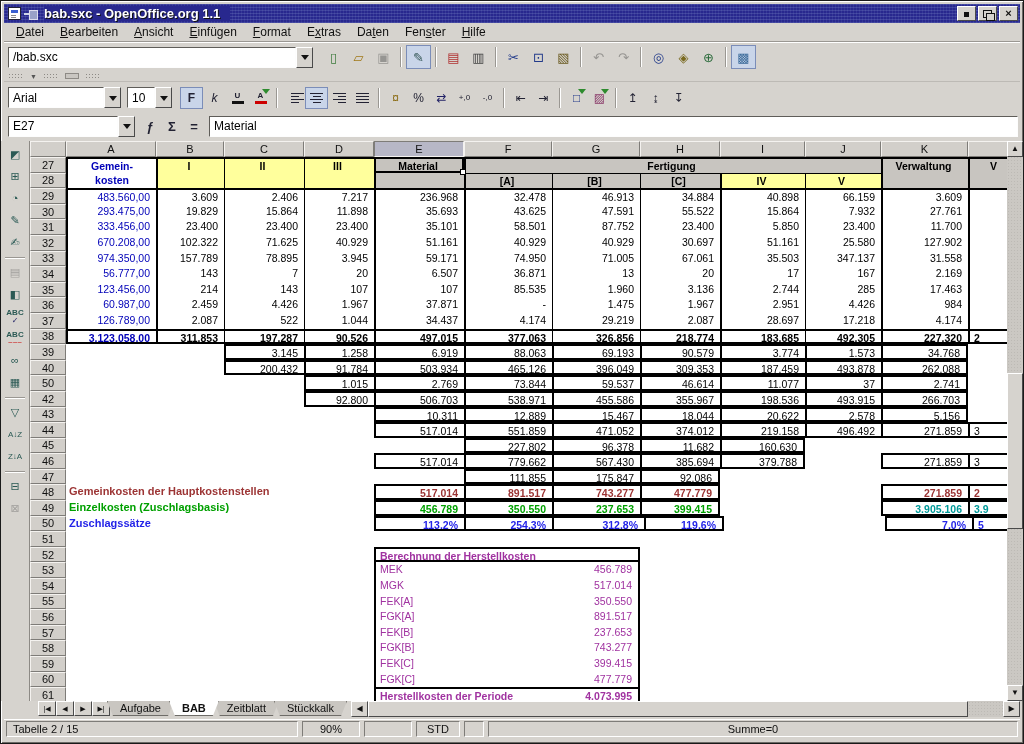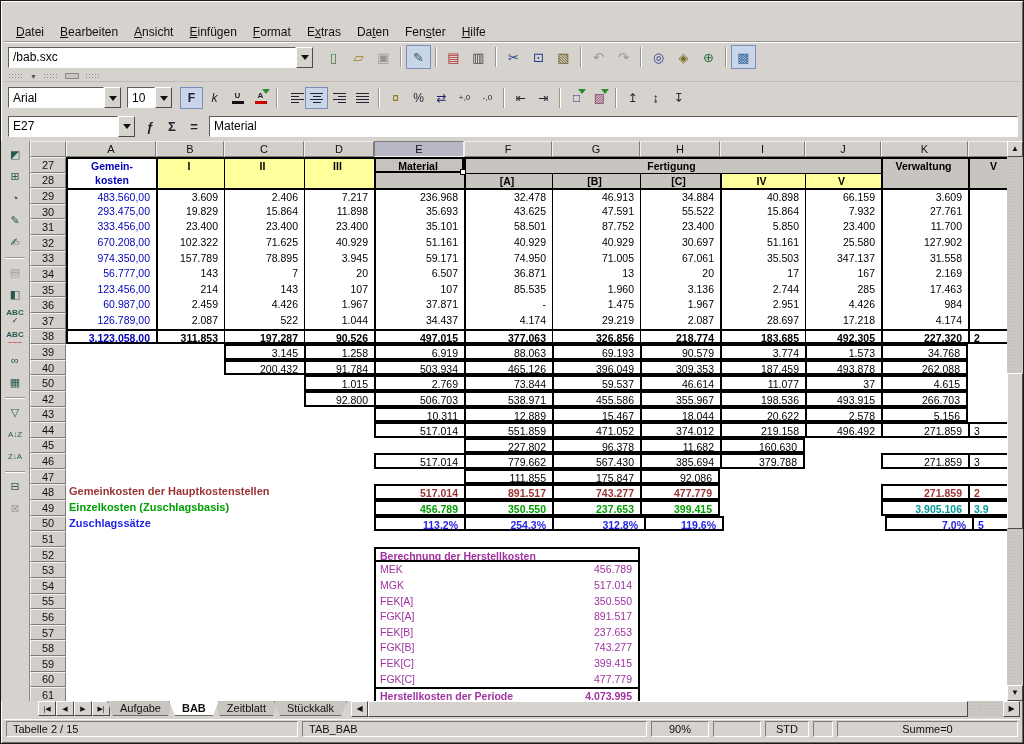--- a/index.html
+++ b/index.html
@@ -170,20 +170,31 @@
          padding:1px 6px; white-space:nowrap; overflow:hidden; }
   .s1 { width:292px; } .s2 { width:345px; } .s3 { width:58px; text-align:center; }
   .s4 { width:48px; } .s5 { width:44px; text-align:center; } .s6 { width:20px; }
   .s7 { flex:1; text-align:center; }
 </style>
 </head>
 <body>
 
 <div class="win">
 
+  <div class="title">
+    <span class="dither"></span>
+    <span class="appicon"></span>
+    <span class="pinicon"></span>
+    <span class="ttext">bab.sxc - OpenOffice.org 1.1</span>
+    <span class="tbtns">
+      <span class="wbtn min"></span>
+      <span class="wbtn res"></span>
+      <span class="wbtn cls">×</span>
+    </span>
+  </div>
 
   <div class="menubar">
       <span class="mitem"><u>D</u>atei</span>
       <span class="mitem"><u>B</u>earbeiten</span>
       <span class="mitem"><u>A</u>nsicht</span>
       <span class="mitem"><u>E</u>infügen</span>
       <span class="mitem"><u>F</u>ormat</span>
       <span class="mitem">E<u>x</u>tras</span>
       <span class="mitem">Da<u>t</u>en</span>
       <span class="mitem">Fen<u>s</u>ter</span>
@@ -657,21 +668,21 @@
           <div class="cell" style="width: 90px;"></div>
           <div class="cell" style="width: 68px;"></div>
           <div class="cell" style="width: 80px;"></div>
           <div class="cell n bx" style="width: 70px;">1.015</div>
           <div class="cell n bx" style="width: 90px;">2.769</div>
           <div class="cell n bx" style="width: 88px;">73.844</div>
           <div class="cell n bx" style="width: 88px;">59.537</div>
           <div class="cell n bx" style="width: 80px;">46.614</div>
           <div class="cell n bx" style="width: 85px;">11.077</div>
           <div class="cell n bx" style="width: 76px;">37</div>
-          <div class="cell n bx r2" style="width: 87px;">4.615</div>
+          <div class="cell n bx r2" style="width: 87px;">2.741</div>
           <div class="cell" style="width: 90px;"></div>
         </div>
         <div class="grow">
           <div class="rowhdr">42</div>
           <div class="cell" style="width: 90px;"></div>
           <div class="cell" style="width: 68px;"></div>
           <div class="cell" style="width: 80px;"></div>
           <div class="cell n bx" style="width: 70px;">92.800</div>
           <div class="cell n bx" style="width: 90px;">506.703</div>
           <div class="cell n bx" style="width: 88px;">538.971</div>
@@ -984,21 +995,20 @@
     <span class="hscroll">
       <span class="hbtn">◀</span>
       <span class="hthumb"></span>
       <span class="htrack"></span>
       <span class="hbtn">▶</span>
     </span>
   </div>
 
   <div class="status">
     <span class="seg s1">Tabelle 2 / 15</span>
-    <span class="seg s2">TAB_BAB</span>
     <span class="seg s3">90%</span>
     <span class="seg s4"></span>
     <span class="seg s5">STD</span>
     <span class="seg s6"></span>
     <span class="seg s7">Summe=0</span>
   </div>
 
 </div>
 
 </body></html>

